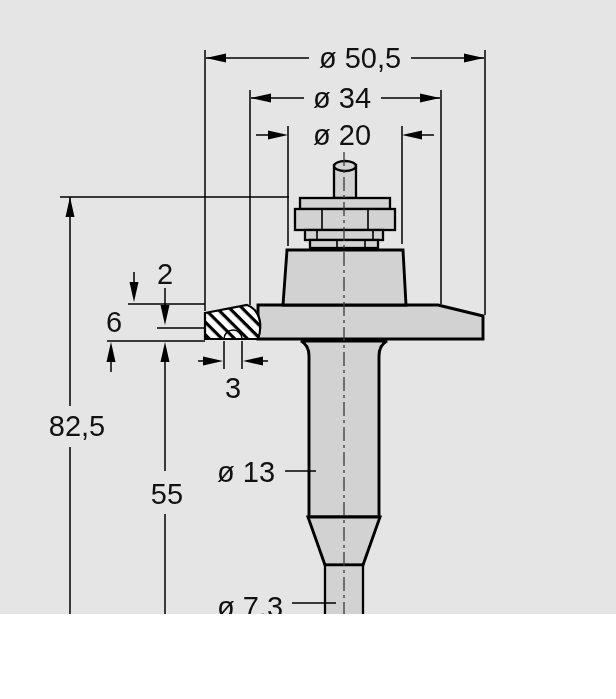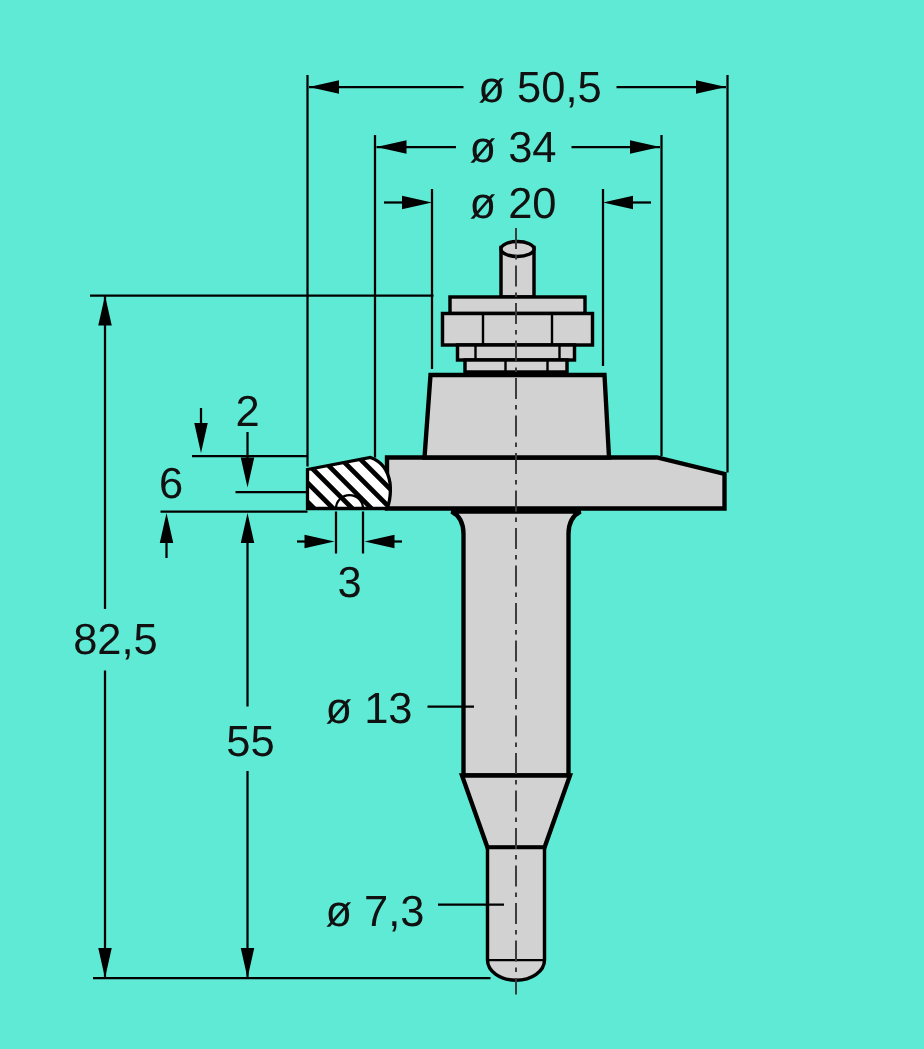--- a/index.html
+++ b/index.html
@@ -1,16 +1,16 @@
 <!DOCTYPE html>
 <html><head>
 <meta charset="utf-8">
 <style>
   html,body{margin:0;padding:0;background:#ffffff;}
-  .stage{position:relative;width:616px;height:699px;background:#5eead4;overflow:hidden;}
+  .stage{position:relative;width:616px;height:614px;background:#e5e5e5;overflow:hidden;}
   svg{position:absolute;left:0;top:0;}
   svg text{font-family:"Liberation Sans","DejaVu Sans",sans-serif;font-size:29px;fill:#111;}
   svg text.dim{text-anchor:middle;}
   .thin{stroke:#000;stroke-width:1.5;fill:none;}
   .part{fill:#d2d2d2;stroke:#000;stroke-width:2.3;}
   .part-heavy{fill:#d2d2d2;stroke:#000;stroke-width:2.9;}
   .facet{stroke:#000;stroke-width:1.6;fill:none;}
   .ah{fill:#000;stroke:none;}
   .cl{stroke:#3a3a3a;stroke-width:1.3;fill:none;stroke-dasharray:14 4 3 4;}
 </style>

